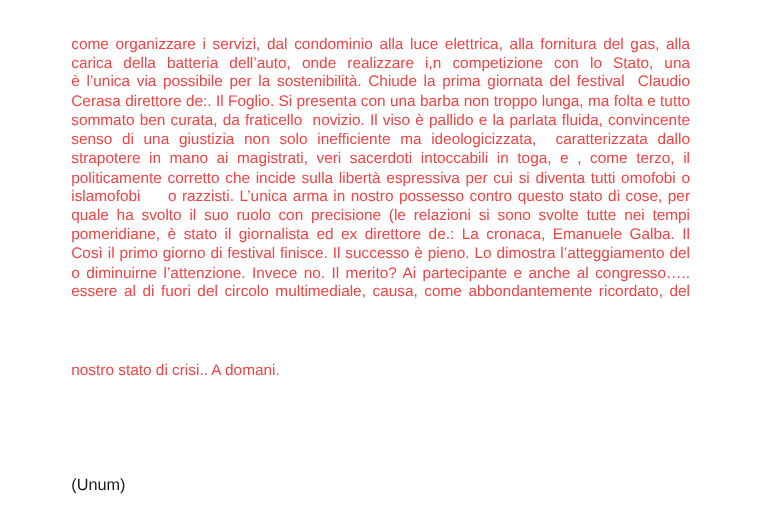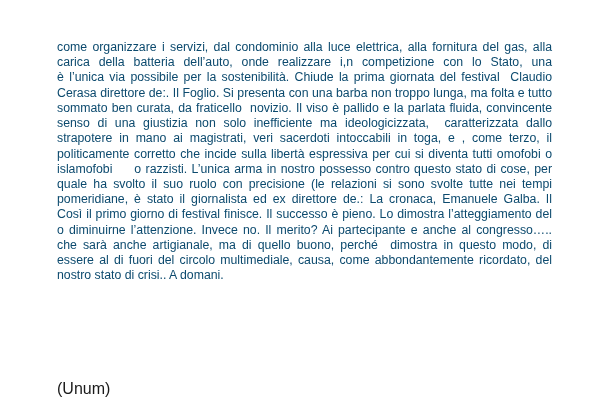--- a/index.html
+++ b/index.html
@@ -1,43 +1,42 @@
 <!DOCTYPE html>
 <html><head>
 <meta charset="utf-8">
 <style>
   html, body { margin: 0; padding: 0; background: #ffffff; }
   body { width: 609px; height: 410px; position: relative; overflow: hidden; }
   .page {
-    position: absolute; left: 57px; top: 40px; width: 495px;
+    position: absolute; left: 57px; top: 28px; width: 495px;
     font-family: "Liberation Sans", sans-serif;
-    font-size: 12.3px; line-height: 15.22px; color: #0c4a6e;
+    font-size: 12.3px; line-height: 15.22px; color: #ef4444;
   }
   .line { display: block; white-space: pre; text-align: justify; text-align-last: justify; height: 15.22px; }
-  .line.last { text-align-last: left; }
+  .line.last { text-align-last: left; margin-top: 48px; }
   .sig {
     position: absolute; left: 57px; top: 380px;
-    font-family: "Liberation Sans", sans-serif; font-size: 16px; color: #1a1a1a;
+    font-family: "Liberation Sans", sans-serif; font-size: 13px; color: #1a1a1a;
   }
 </style>
 </head>
 <body>
 
 <div class="page">
   <span class="line">come organizzare i servizi, dal condominio alla luce elettrica, alla fornitura del gas, alla</span>
   <span class="line">carica della batteria dell’auto, onde realizzare i,n competizione con lo Stato, una</span>
   <span class="line">è l’unica via possibile per la sostenibilità. Chiude la prima giornata del festival  Claudio</span>
   <span class="line">Cerasa direttore de:. Il Foglio. Si presenta con una barba non troppo lunga, ma folta e tutto</span>
   <span class="line">sommato ben curata, da fraticello  novizio. Il viso è pallido e la parlata fluida, convincente</span>
   <span class="line">senso di una giustizia non solo inefficiente ma ideologicizzata,  caratterizzata dallo</span>
   <span class="line">strapotere in mano ai magistrati, veri sacerdoti intoccabili in toga, e , come terzo, il</span>
   <span class="line">politicamente corretto che incide sulla libertà espressiva per cui si diventa tutti omofobi o</span>
   <span class="line">islamofobi     o razzisti. L’unica arma in nostro possesso contro questo stato di cose, per</span>
   <span class="line">quale ha svolto il suo ruolo con precisione (le relazioni si sono svolte tutte nei tempi</span>
   <span class="line">pomeridiane, è stato il giornalista ed ex direttore de.: La cronaca, Emanuele Galba. Il</span>
   <span class="line">Così il primo giorno di festival finisce. Il successo è pieno. Lo dimostra l’atteggiamento del</span>
   <span class="line">o diminuirne l’attenzione. Invece no. Il merito? Ai partecipante e anche al congresso…..</span>
-  <span class="line">che sarà anche artigianale, ma di quello buono, perché  dimostra in questo modo, di</span>
   <span class="line">essere al di fuori del circolo multimediale, causa, come abbondantemente ricordato, del</span>
   <span class="line last">nostro stato di crisi.. A domani.</span>
 </div>
 
 <div class="sig">(Unum)</div>
 
 </body></html>

